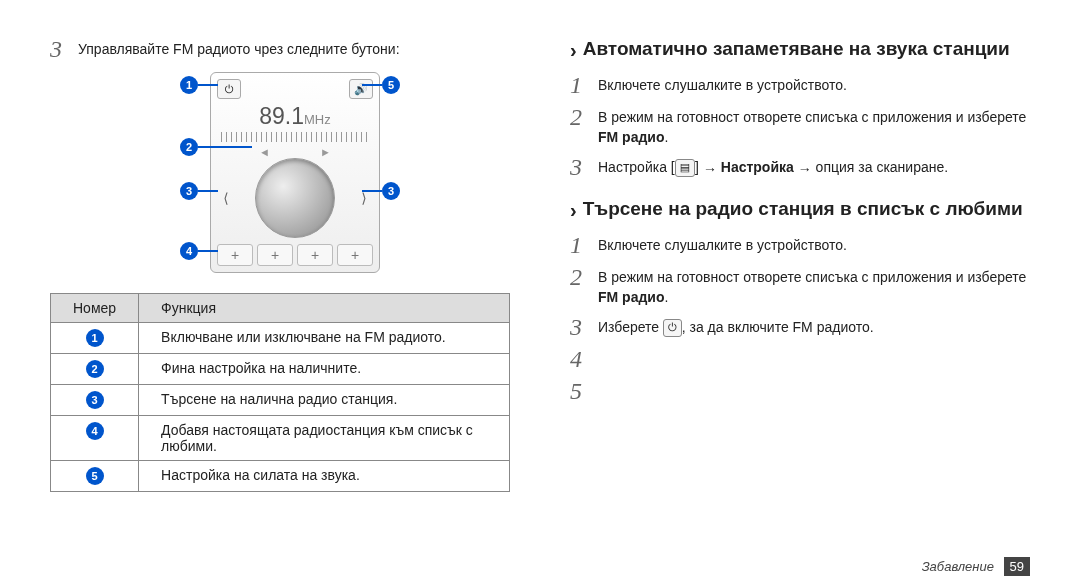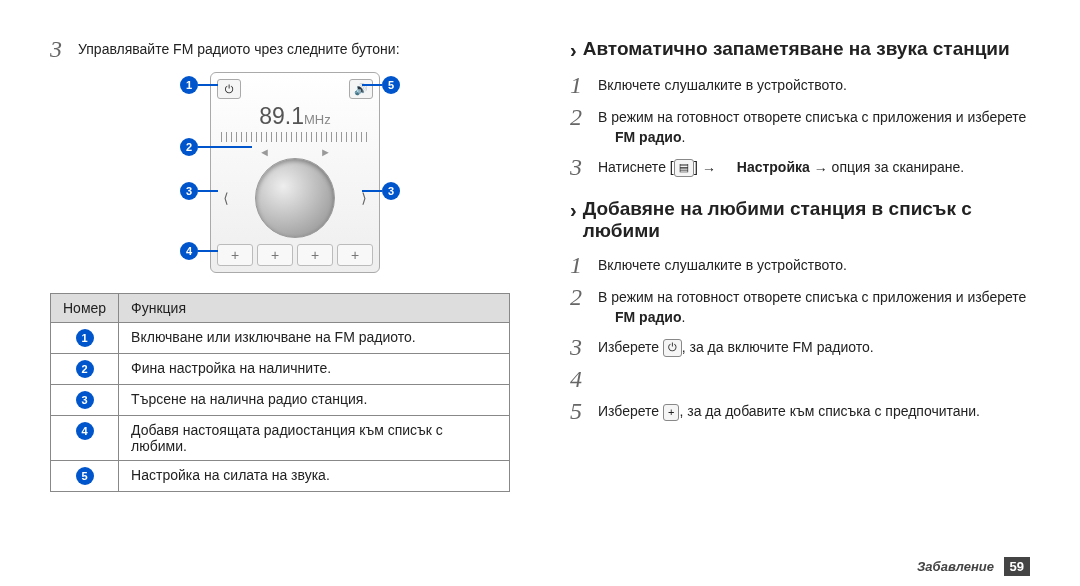--- a/index.html
+++ b/index.html
@@ -146,21 +146,21 @@
     background: #0055cc;
   }
   table.func {
     width: 100%;
     border-collapse: collapse;
     margin-top: 10px;
     font-size: 14px;
   }
   table.func th, table.func td {
     border: 1px solid #888;
-    padding: 6px 12px;
+    padding: 6px 22px;
     text-align: left;
     vertical-align: top;
   }
   table.func th {
     background: #ddd;
     font-weight: normal;
   }
   .num-circle {
     display: inline-flex;
     width: 18px;
@@ -197,34 +197,33 @@
     padding: 0 4px;
     font-size: 11px;
     background: #f5f5f5;
     vertical-align: middle;
   }
   .footer {
     position: absolute;
     bottom: 12px;
     right: 50px;
     font-size: 13px;
-    font-weight: bold;
   }
   .footer-label {
     font-style: italic;
     color: #444;
     margin-right: 6px;
   }
   .footer-num {
     background: #444;
     color: #fff;
     padding: 2px 6px;
     font-style: normal;
   }
-  .bold { font-weight: bold; margin-left: 17px; }
+  .bold { font-weight: bold; }
 </style>
 </head>
 <body>
 
 <div class="page">
   <div class="col">
     <div class="step-line">
       <div class="step-num">3</div>
       <div class="step-text">Управлявайте FM радиото чрез следните бутони:</div>
     </div>
@@ -308,45 +307,44 @@
     <div class="step-line">
       <div class="step-num">1</div>
       <div class="step-text">Включете слушалките в устройството.</div>
     </div>
     <div class="step-line">
       <div class="step-num">2</div>
       <div class="step-text"><span>В режим на готовност отворете списъка с приложения и изберете </span><span class="bold">FM радио</span><span>.</span></div>
     </div>
     <div class="step-line">
       <div class="step-num">3</div>
-      <div class="step-text"><span>Натиснете [</span><span class="inline-icon">▤</span><span>] → </span><span class="bold">Настройка</span><span> → опция за сканиране.</span></div>
+      <div class="step-text"><span>Настройка [</span><span class="inline-icon">▤</span><span>] → </span><span class="bold">Настройка</span><span> → опция за сканиране.</span></div>
     </div>
 
     <div class="sect-head" style="margin-top:18px;">
       <span class="chevron">›</span>
-      <span>Добавяне на любими станция в списък с любими</span>
+      <span>Търсене на радио станция в списък с любими</span>
     </div>
     <div class="step-line">
       <div class="step-num">1</div>
       <div class="step-text">Включете слушалките в устройството.</div>
     </div>
     <div class="step-line">
       <div class="step-num">2</div>
       <div class="step-text"><span>В режим на готовност отворете списъка с приложения и изберете </span><span class="bold">FM радио</span><span>.</span></div>
     </div>
     <div class="step-line">
       <div class="step-num">3</div>
       <div class="step-text"><span>Изберете </span><span class="inline-icon">⏻</span><span>, за да включите FM радиото.</span></div>
     </div>
     <div class="step-line">
       <div class="step-num">4</div>
     </div>
     <div class="step-line">
       <div class="step-num">5</div>
-      <div class="step-text"><span>Изберете </span><span class="inline-icon">+</span><span>, за да добавите към списъка с предпочитани.</span></div>
     </div>
   </div>
 </div>
 
 <div class="footer">
   <span class="footer-label">Забавление</span>
   <span class="footer-num">59</span>
 </div>
 
 </body></html>

